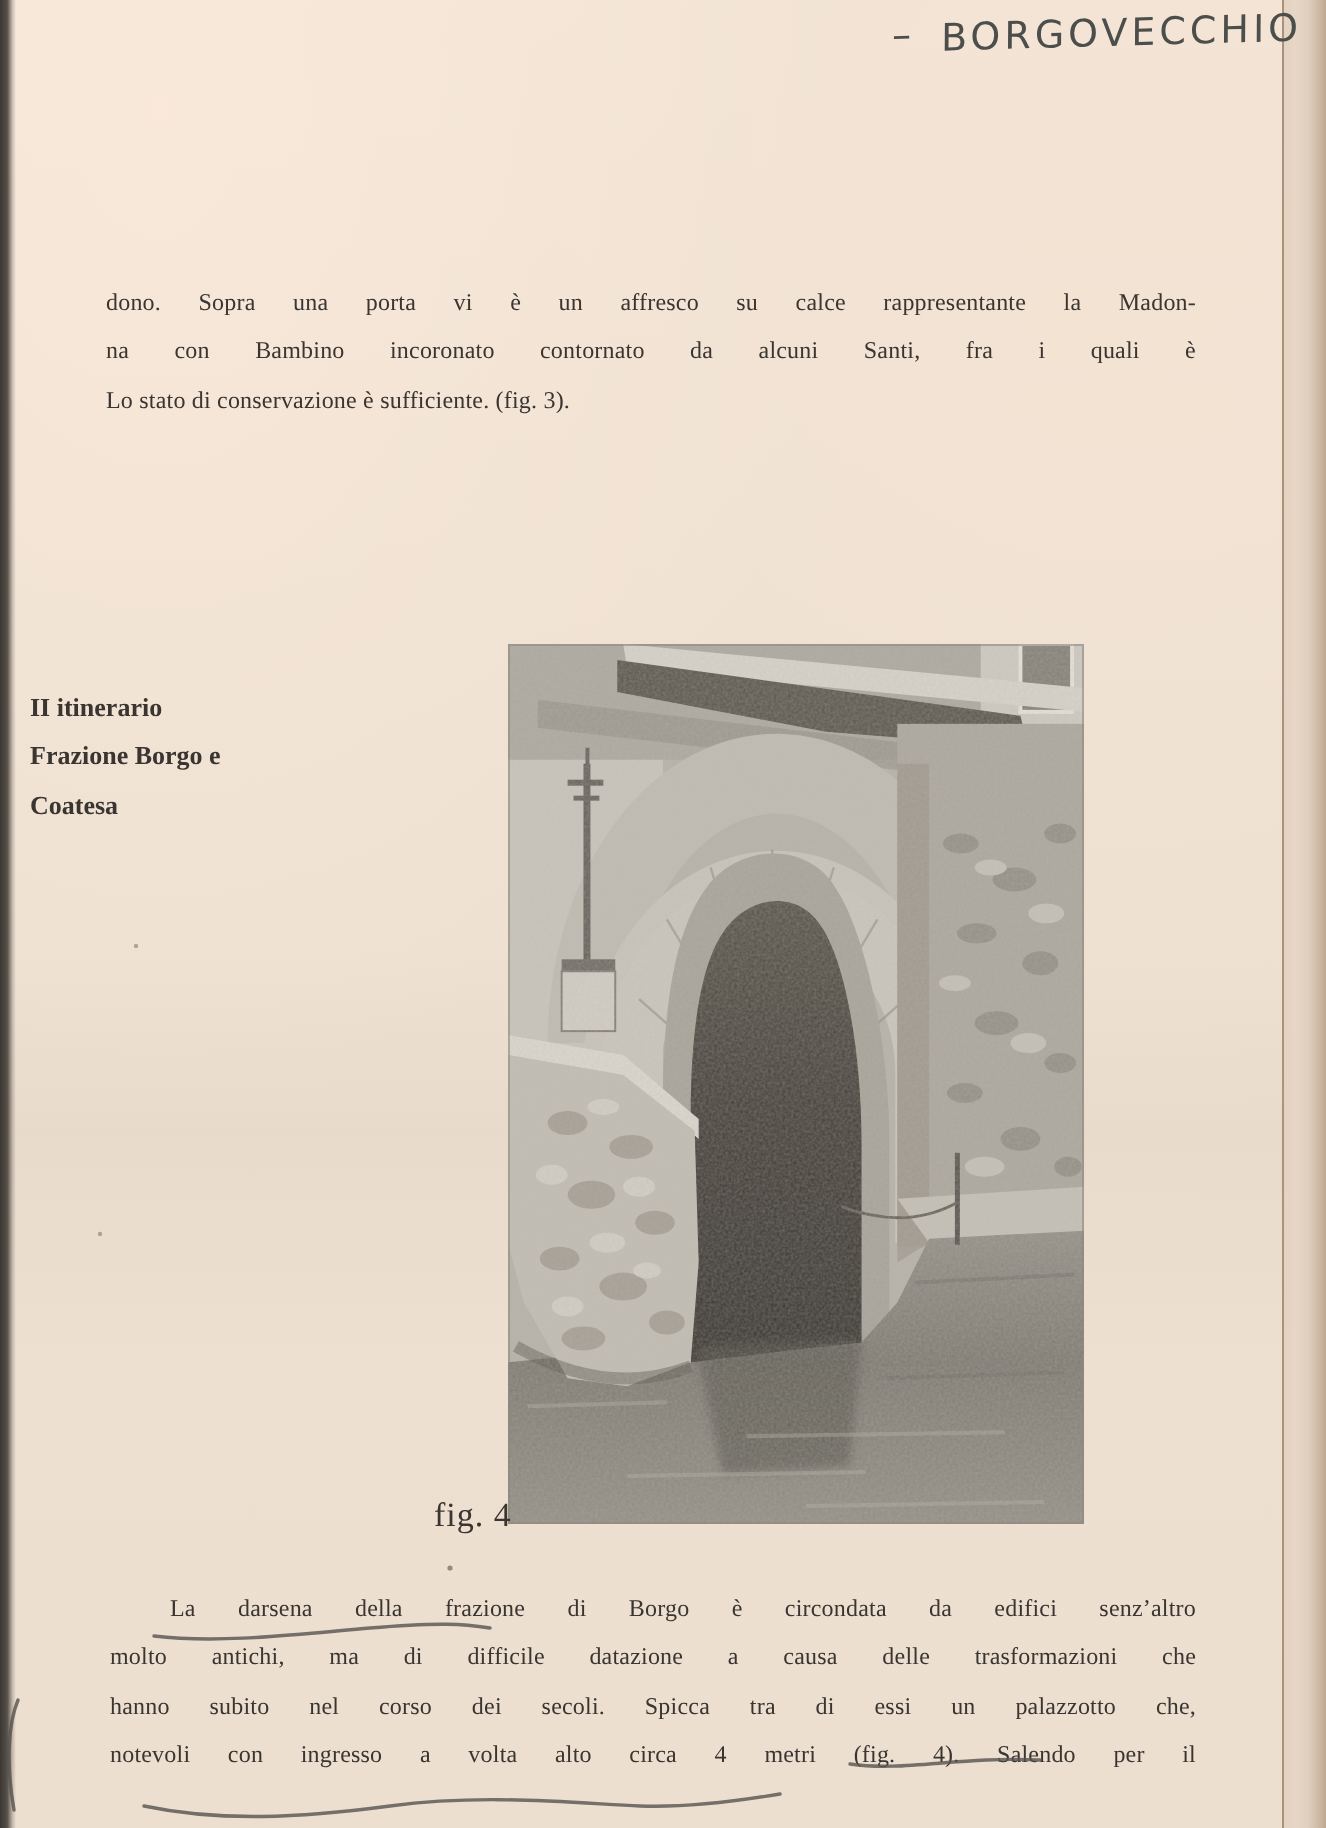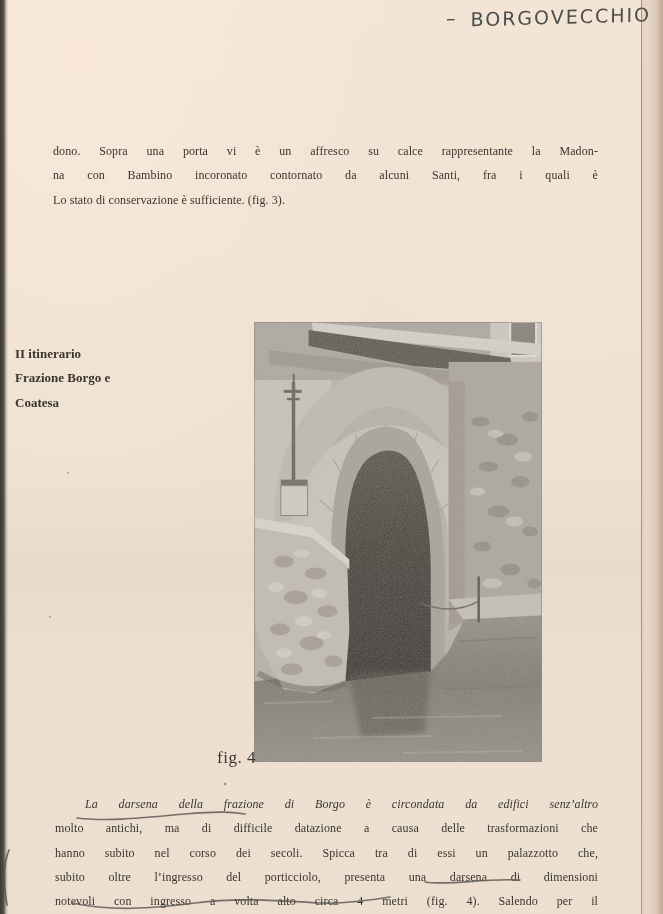--- a/index.html
+++ b/index.html
@@ -16,21 +16,21 @@
   }
   .left-edge{position:absolute;left:0;top:0;bottom:0;width:8px;
     background:linear-gradient(90deg,var(--edge-dark,#3b3733) 0%,#56504a 45%,rgba(120,110,100,.35) 78%,rgba(120,110,100,0) 100%);}
   .right-edge{position:absolute;right:0;top:0;bottom:0;width:21px;
     border-left:1px solid rgba(163,138,115,.75);
     background:linear-gradient(90deg, rgba(226,209,190,.9) 0%, #e7d6c6 28%, #e0cfbe 58%, #cdb8a4 84%, #bfa892 100%);}
   
   .para{position:absolute;font-size:12px;line-height:24.3px;letter-spacing:.1px;margin-left:40px;}
   .para .line{text-align:justify;text-align-last:justify;text-justify:inter-word;white-space:normal;}
   .para .line.flush{text-align-last:left;}
-  .para .line.indent{padding-left:30px;font-style:italic;}
+  .para .line.indent{padding-left:30px;}
   #para-top{left:13px;top:139px;width:545px;}
   #para-bottom{left:15px;top:792px;width:543px;}
   .heading{position:absolute;left:15px;top:342px;width:220px;
     font-weight:bold;font-size:13px;line-height:24.3px;}
   .caption{position:absolute;left:197px;top:748px;font-size:17px;letter-spacing:.5px;margin-left:20px;}
   
   .annotation{position:absolute;left:446px;top:6px;width:215px;
     font-family:"DejaVu Sans",sans-serif;color:var(--pen,#46494a);
     font-size:19px;letter-spacing:2px;transform:rotate(-1.6deg) skewX(-2deg);
     white-space:nowrap;}
@@ -199,21 +199,20 @@
       <rect x="0.5" y="0.5" width="289" height="440" fill="none" stroke="#90897f" opacity="0.6"></rect>
     </svg>
   </div>
 
   <div class="caption">fig. 4</div>
 
   <div class="para" id="para-bottom">
     <div class="line indent">La  darsena della frazione di Borgo è circondata da edifici senz’altro</div>
     <div class="line">molto antichi, ma di difficile datazione a causa delle trasformazioni che</div>
     <div class="line">hanno subito nel corso dei secoli. Spicca tra di essi un palazzotto che,</div>
-    <div class="line">subito oltre l’ingresso del porticciolo, presenta una darsena di dimensioni</div>
     <div class="line">notevoli con ingresso a volta alto circa 4 metri (fig. 4). Salendo per il</div>
   </div>
 
   <svg class="pen-overlay" viewBox="0 0 663 914">
     <g fill="none" stroke="#56534e" stroke-width="1.7" stroke-linecap="round" opacity="0.8">
       <path d="M 77 818 C 110 822 150 817 185 814 S 232 812 245 814"></path>
       <path d="M 425 882 C 452 886 480 878 520 880"></path>
       <path d="M 72 903 C 110 911 150 909 195 903 C 240 897 280 901 320 903 C 345 904 372 900 390 897"></path>
       <path d="M 9 850 C 4 862 3 882 7 905"></path>
     </g>

